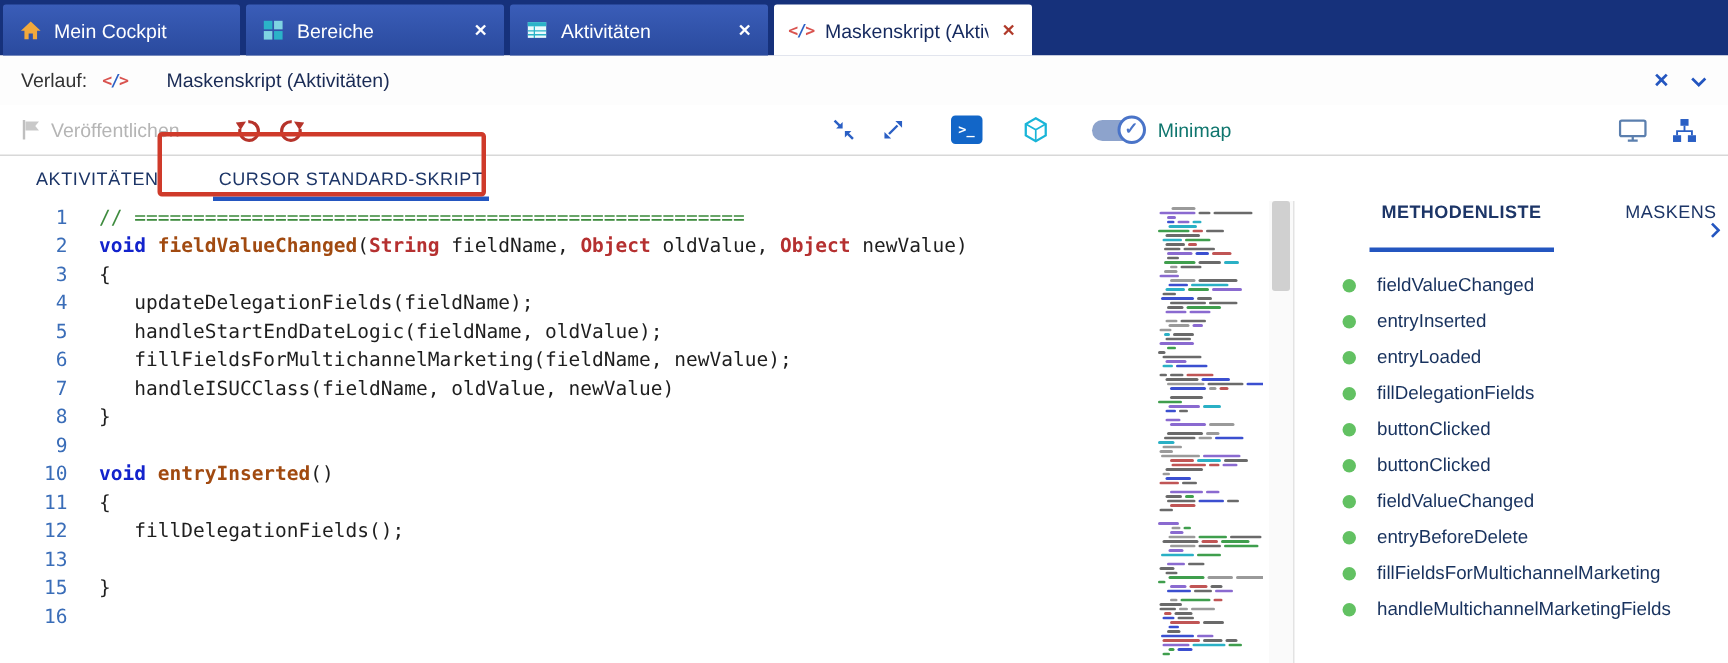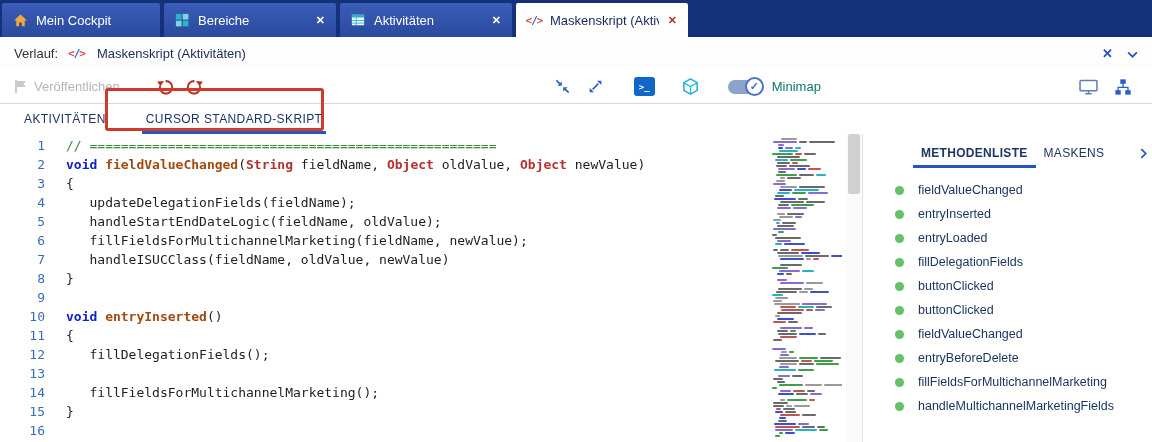--- a/index.html
+++ b/index.html
@@ -16,21 +16,21 @@
   .ttab .tlabel { flex:1; white-space:nowrap; overflow:hidden; }
   .ttab .tclose { font-size:11px; font-weight:bold; padding:0 1px; }
   .ttab.active .tclose { color:#b03a2a; }
   .ticon { display:inline-flex; width:16px; justify-content:center; }
   .codeic { font-family:"DejaVu Sans Mono", monospace; font-weight:bold; font-size:11px; letter-spacing:-1px; }
   .codeic .cb { color:#d9534f; } .codeic .cs { color:#2a5fc4; }
 
   
   .history-row { height:33px; display:flex; align-items:center; padding:0 14px; gap:10px;
                  background:#fdfdfd; font-size:13px; color:#333; }
-  .hist-item { color:#1a2b55; margin-left:2px; }
+  .hist-item { color:#1a2b55; margin-left:16px; }
   .hist-right { margin-left:auto; display:flex; align-items:center; gap:14px; }
   .hclose { color:#2456c0; font-size:13px; font-weight:bold; }
 
   
   .toolbar { height:34px; display:flex; align-items:center; padding:0 12px; background:#fff;
              border-bottom:1px solid #d8d8d8; }
   .tb-publish { display:inline-flex; align-items:center; gap:6px; color:#b5b5b5; font-size:13px; margin-left:2px; }
   .tb-undo { margin-left:36px; } .tb-redo { margin-left:10px; }
   .tb-collapse { margin-left:350px; } .tb-expand { margin-left:16px; }
   .tb-terminal { margin-left:30px; width:21px; height:19px; background:#1266c8; border-radius:3px;
@@ -64,21 +64,21 @@
   .tok-plain { color:#1e1e1e; }
 
   .minimap { width:82px; padding:4px 4px 0 8px; overflow:hidden; }
   .mm-row { height:2px; margin-bottom:1px; display:flex; overflow:hidden; }
   .mm-seg { display:inline-block; height:2px; border-radius:1px; flex:none; }
 
   .vscroll { width:16px; background:#fafafa; position:relative; }
   .vscroll .thumb { position:absolute; top:0; left:2px; width:12px; height:60px; background:#d0d0d0; border-radius:2px; }
 
   .right-panel { width:290px; border-left:1px solid #e3e3e3; position:relative; overflow:hidden; background:#fff; }
-  .ptabs { display:flex; align-items:flex-end; height:34px; padding-left:50px; }
+  .ptabs { display:flex; height:34px; padding-left:50px; gap:40px; }
   .ptab { font-size:12px; color:#1c3567; letter-spacing:.3px; padding:0 8px 8px; white-space:nowrap; }
   .ptab.active { font-weight:bold; border-bottom:3px solid #2456c0; padding-bottom:5px; }
   .ptab-chev { position:absolute; top:14px; right:5px; display:inline-flex; }
   .mlist { margin-top:10px; }
   .mitem { display:flex; align-items:center; height:24px; padding-left:32px; gap:14px; }
   .mdot { width:9px; height:9px; border-radius:50%; background:#62c162; flex:none; }
   .mlabel { font-size:12.5px; color:#18325e; white-space:nowrap; }
 
   
   .annotation { position:absolute; left:105px; top:88px; width:219px; height:43px;
@@ -260,24 +260,20 @@
           <span class="ltext"><span class="tok-plain">{</span></span>
         </div>
         <div class="cline">
           <span class="lnum">12</span>
           <span class="ltext"><span class="tok-plain">   fillDelegationFields();</span></span>
         </div>
         <div class="cline">
           <span class="lnum">13</span>
         </div>
         <div class="cline">
-          <span class="lnum">14</span>
-          <span class="ltext"><span class="tok-plain">   fillFieldsForMultichannelMarketing();</span></span>
-        </div>
-        <div class="cline">
           <span class="lnum">15</span>
           <span class="ltext"><span class="tok-plain">}</span></span>
         </div>
         <div class="cline">
           <span class="lnum">16</span>
           <span class="ltext"></span>
         </div>
       </div>
     <div class="minimap" id="minimap">
         <div class="mm-row">

